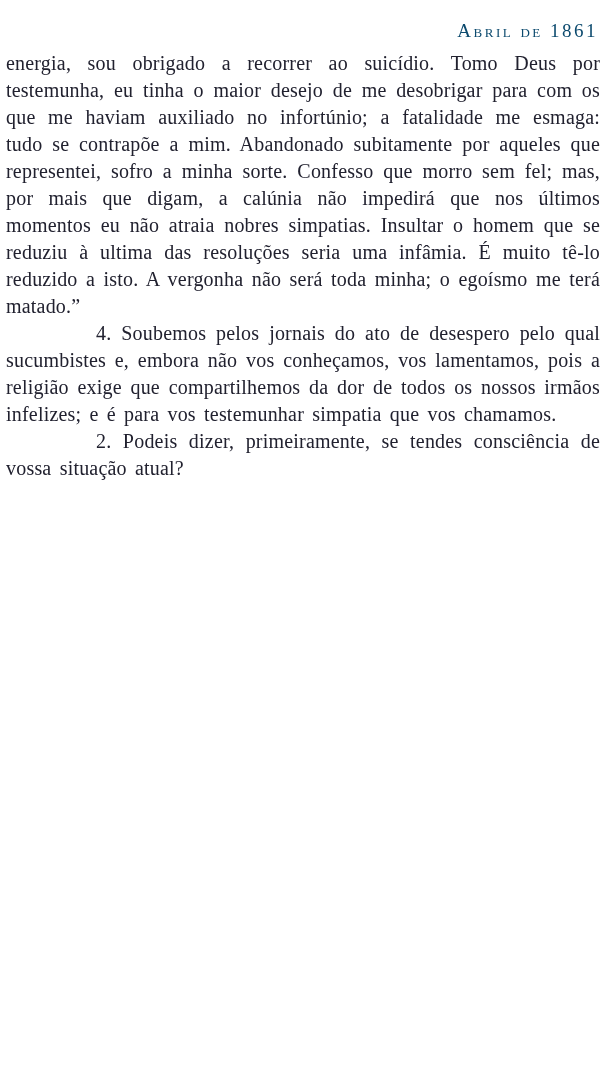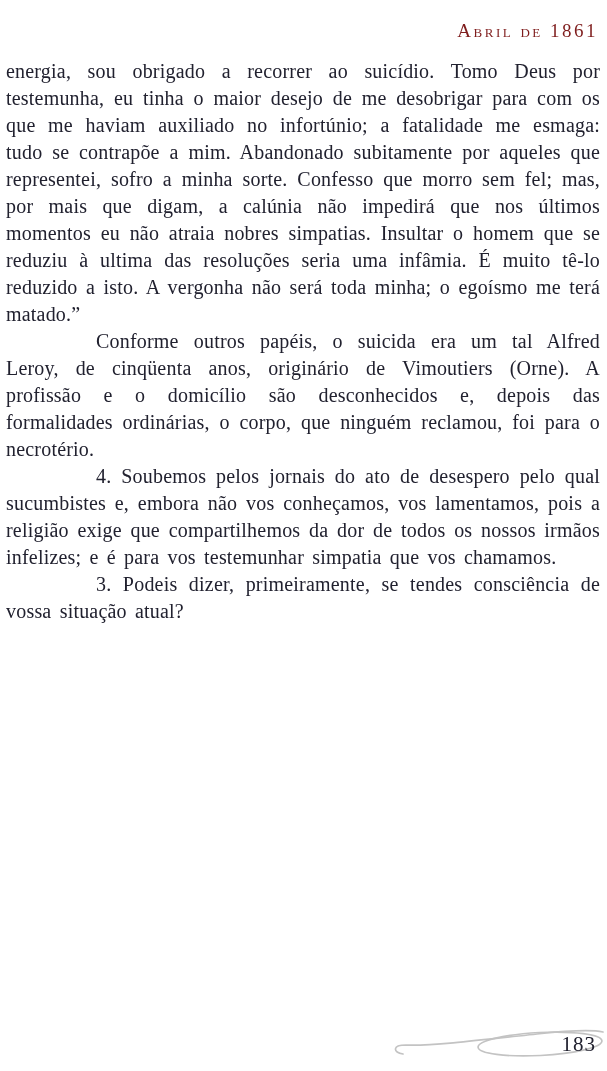--- a/index.html
+++ b/index.html
@@ -13,25 +13,25 @@
     color: #21212f;
     box-sizing: border-box;
     padding: 20px 7px 0 6px;
   }
   .running-header {
     text-align: right;
     font-variant: small-caps;
     letter-spacing: 2.5px;
     font-size: 19px;
     line-height: 22px;
-    color: #7f1d1d;
+    color: #0c4a6e;
     padding-right: 2px;
   }
   .body-text {
-    margin-top: 16px;
+    margin-top: 8px;
     font-size: 20px;
     line-height: 27px;
     word-spacing: 3px;
     letter-spacing: 0.2px;
     font-family: Liberation Serif, serif;
   }
   .body-text p {
     margin: 0;
     text-align: justify;
   }
@@ -60,33 +60,25 @@
 <body>
 
 <div class="page">
 
   <div class="running-header">Abril de 1861</div>
 
   <div class="body-text">
 
     <p>energia, sou obrigado a recorrer ao suicídio. Tomo Deus por testemunha, eu tinha o maior desejo de me desobrigar para com os que me haviam auxiliado no infortúnio; a fatalidade me esmaga: tudo se contrapõe a mim. Abandonado subitamente por aqueles que representei, sofro a minha sorte. Confesso que morro sem fel; mas, por mais que digam, a calúnia não impedirá que nos últimos momentos eu não atraia nobres simpatias. Insultar o homem que se reduziu à ultima das resoluções seria uma infâmia. É muito tê-lo reduzido a isto. A vergonha não será toda minha; o egoísmo me terá matado.”</p>
 
-    <p class="indent gap">Conforme outros papéis, o suicida era um tal Alfred Leroy, de cinqüenta anos, originário de Vimoutiers (Orne). A profissão e o domicílio são desconhecidos e, depois das formalidades ordinárias, o corpo, que ninguém reclamou, foi para o necrotério.</p>
 
 
 
 
     <p class="indent gap">4. Soubemos pelos jornais do ato de desespero pelo qual sucumbistes e, embora não vos conheçamos, vos lamentamos, pois a religião exige que compartilhemos da dor de todos os nossos irmãos infelizes; e é para vos testemunhar simpatia que vos chamamos.</p>
 
 
-    <p class="indent gap">3. Podeis dizer, primeiramente, se tendes consciência de vossa situação atual?</p>
+    <p class="indent gap">2. Podeis dizer, primeiramente, se tendes consciência de vossa situação atual?</p>
 
   </div>
 
-  <div class="page-footer">
-    <svg class="flourish-svg" width="220" height="48" viewBox="0 0 220 48">
-      <path d="M16 37 C 6 35 5 28 19 28 C 45 29 95 23 150 17 C 178 14 202 12 216 15" fill="none" stroke="#c3c3c3" stroke-width="1.7" stroke-linecap="round"></path>
-      <ellipse cx="153" cy="27" rx="62" ry="11.5" transform="rotate(-3 153 27)" fill="none" stroke="#c3c3c3" stroke-width="1.7"></ellipse>
-    </svg>
-    <div class="page-number">183</div>
-  </div>
 
 </div>
 
 </body></html>

